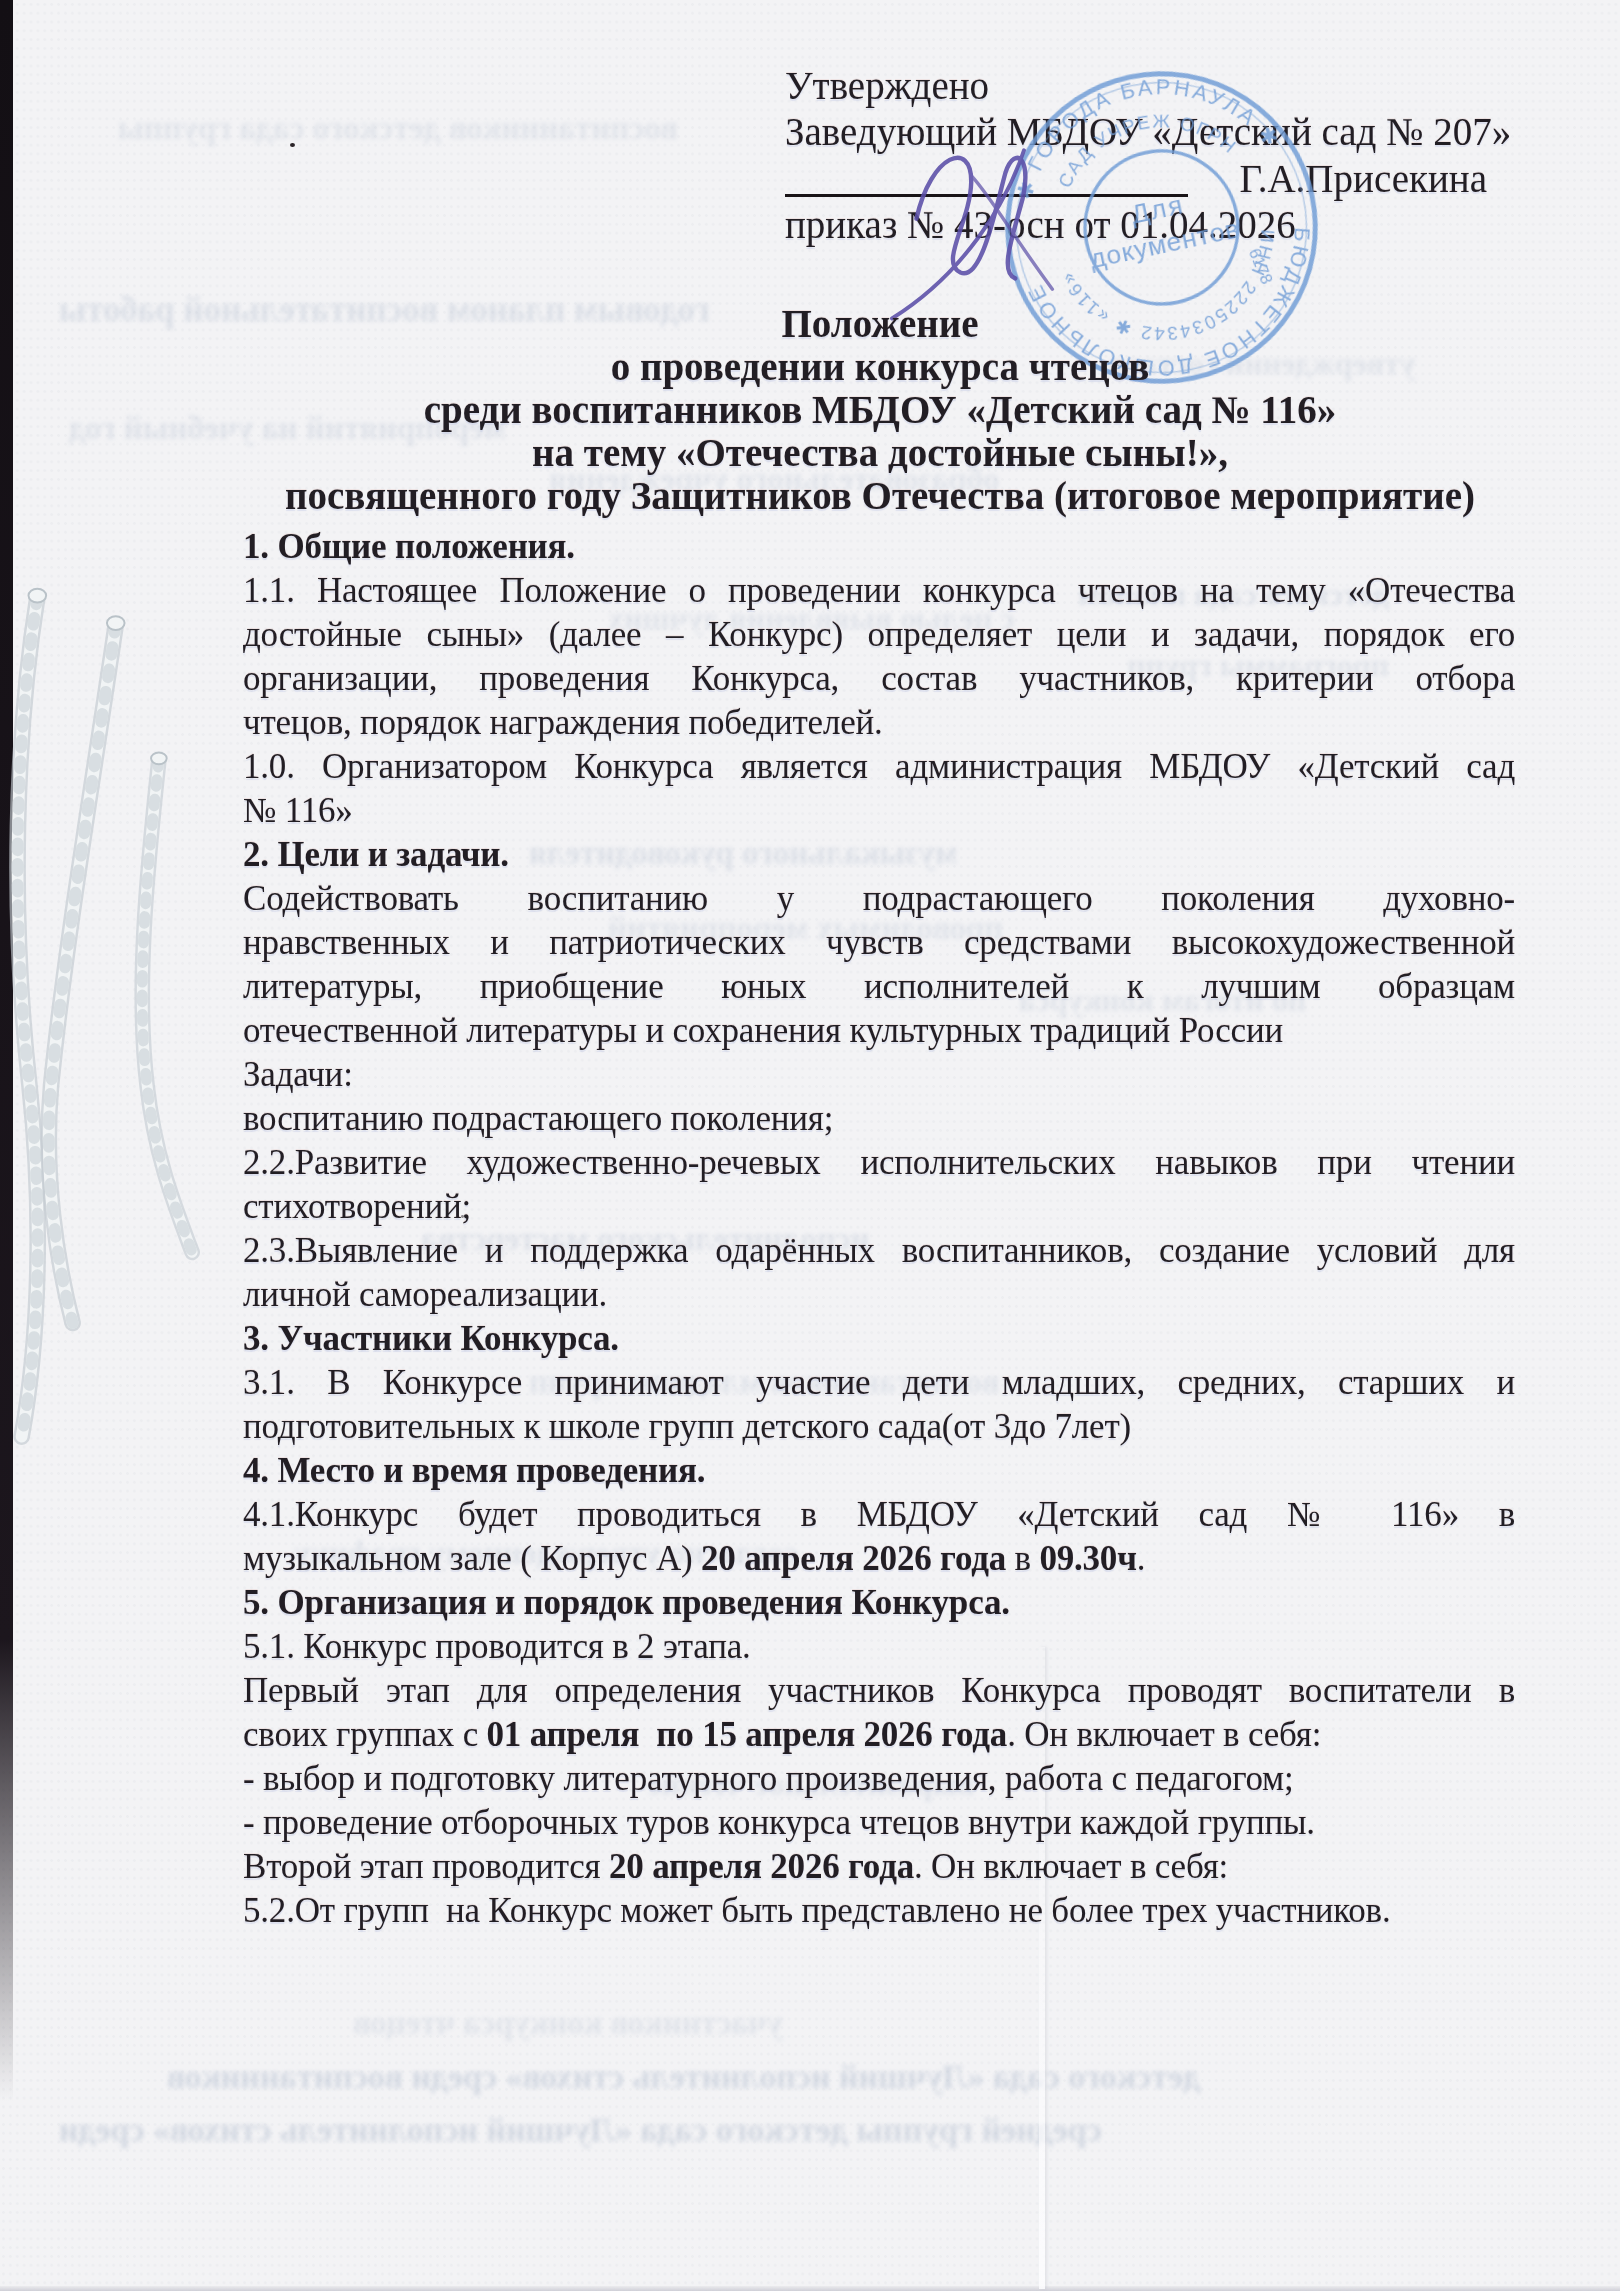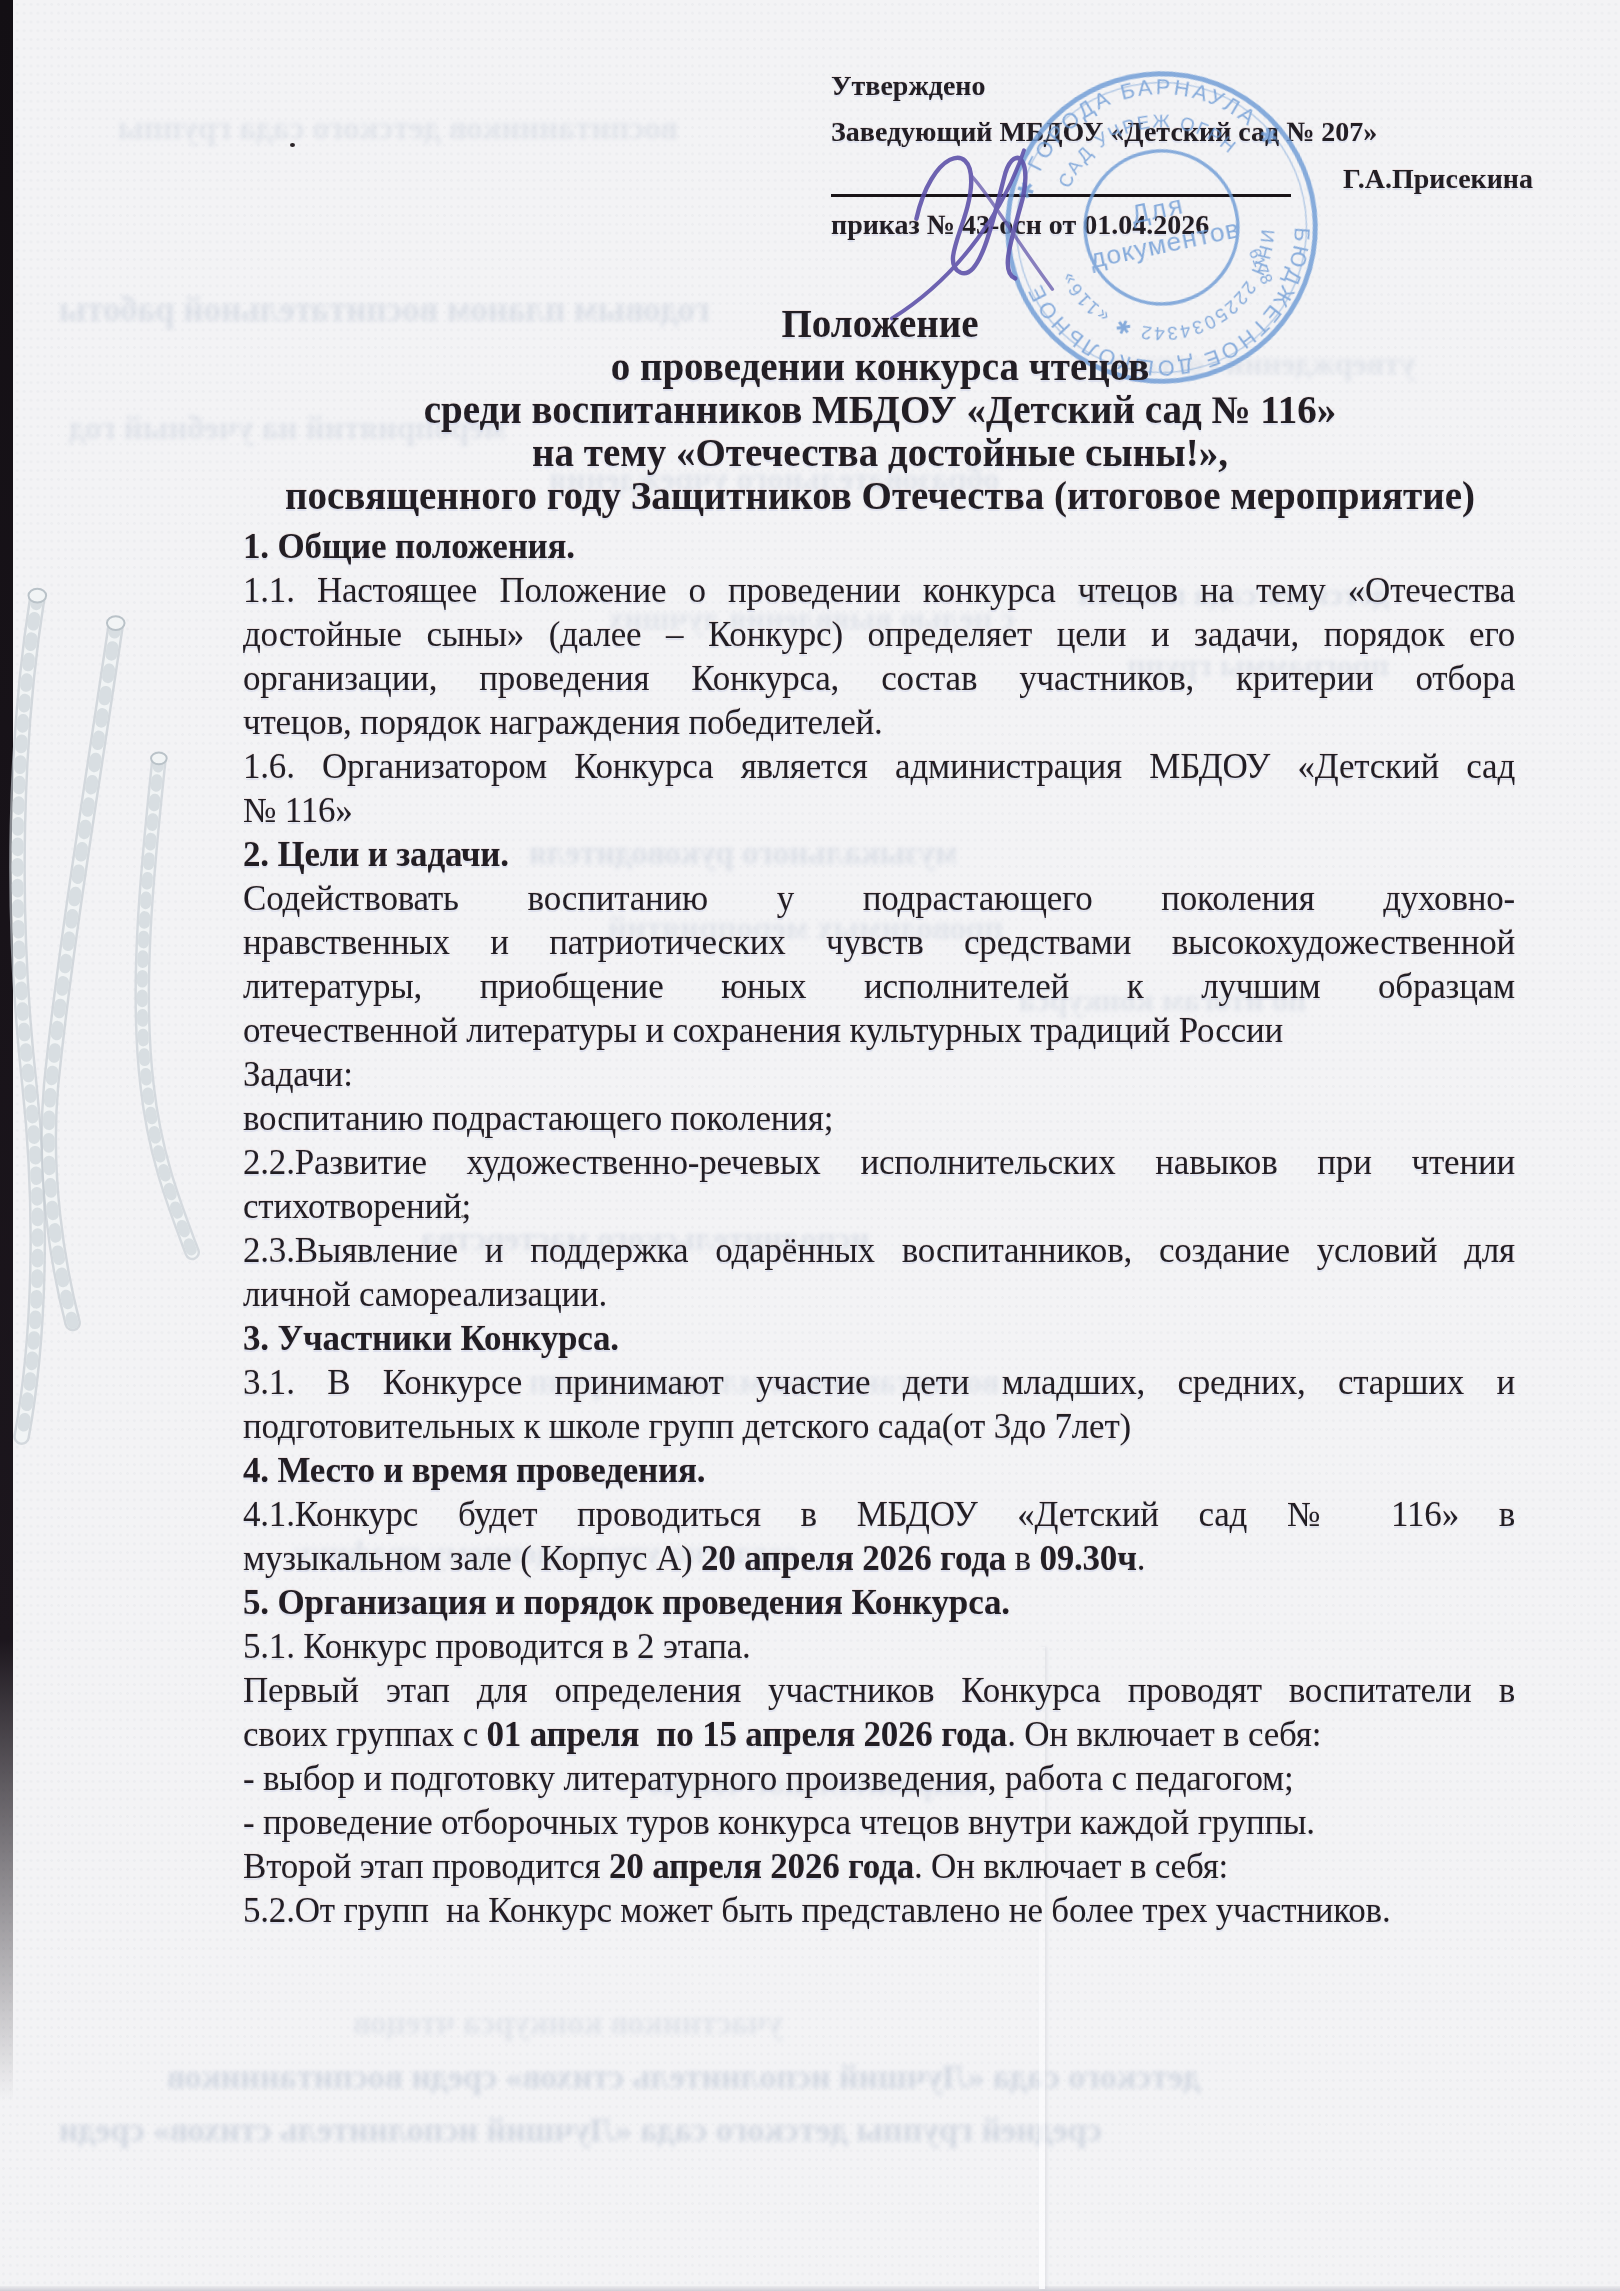--- a/index.html
+++ b/index.html
@@ -20,22 +20,22 @@
   }
   .edge-bottom{
     position:absolute; left:0; bottom:0; width:100%; height:5.9px;
     background:linear-gradient(180deg,rgba(190,190,200,.15),#c9c9d2);
   }
   .bleed-layer span{
     position:absolute; transform:scaleX(-1); filter:blur(2px);
     color:#8fa0ba; font-weight:700; white-space:nowrap;
   }
   .approval{
-    position:absolute; left:831px; top:63px; width:702px;
-    font-size:28px; line-height:46px; white-space:nowrap;font-weight:bold;
+    position:absolute; left:785px; top:63px; width:702px;
+    font-size:39px; line-height:46px; white-space:nowrap;
   }
   .scan-ink{
     text-shadow:0 1.5px 1px rgba(95,115,195,.14), 0 -1px 0 rgba(190,80,60,.10);
   }
   .sigrow{display:flex; align-items:flex-end;gap:34px;}
   .sigline{flex:1; border-bottom:3.9px solid #191417; margin:0 17.6px 4.9px 0; height:39px;}
   .doc-title{
     position:absolute; left:243px; top:302px; width:1274px;
     text-align:center; font-weight:700; font-size:39px; line-height:43px;
   }
@@ -165,21 +165,21 @@
       <div>на тему «Отечества достойные сыны!»,</div>
       <div>посвященного году Защитников Отечества (итоговое мероприятие)</div>
     </div>
 
   <div class="doc-body scan-ink">
       <div class="bline"><b>1. Общие положения.</b></div>
       <div class="bline just"><span>1.1. Настоящее Положение о проведении конкурса чтецов на тему «Отечества</span></div>
       <div class="bline just"><span>достойные сыны» (далее – Конкурс) определяет цели и задачи, порядок его</span></div>
       <div class="bline just"><span>организации, проведения Конкурса, состав участников, критерии отбора</span></div>
       <div class="bline"><span>чтецов, порядок награждения победителей.</span></div>
-      <div class="bline just"><span>1.6. Организатором Конкурса является администрация МБДОУ «Детский сад</span></div>
+      <div class="bline just"><span>1.0. Организатором Конкурса является администрация МБДОУ «Детский сад</span></div>
       <div class="bline"><span>№ 116»</span></div>
       <div class="bline"><b>2. Цели и задачи.</b></div>
       <div class="bline just"><span>Содействовать воспитанию у подрастающего поколения духовно-</span></div>
       <div class="bline just"><span>нравственных и патриотических чувств средствами высокохудожественной</span></div>
       <div class="bline just"><span>литературы, приобщение юных исполнителей к лучшим образцам</span></div>
       <div class="bline"><span>отечественной литературы и сохранения культурных традиций России</span></div>
       <div class="bline"><span>Задачи:</span></div>
       <div class="bline"><span>воспитанию подрастающего поколения;</span></div>
       <div class="bline just"><span>2.2.Развитие художественно-речевых исполнительских навыков при чтении</span></div>
       <div class="bline"><span>стихотворений;</span></div>

